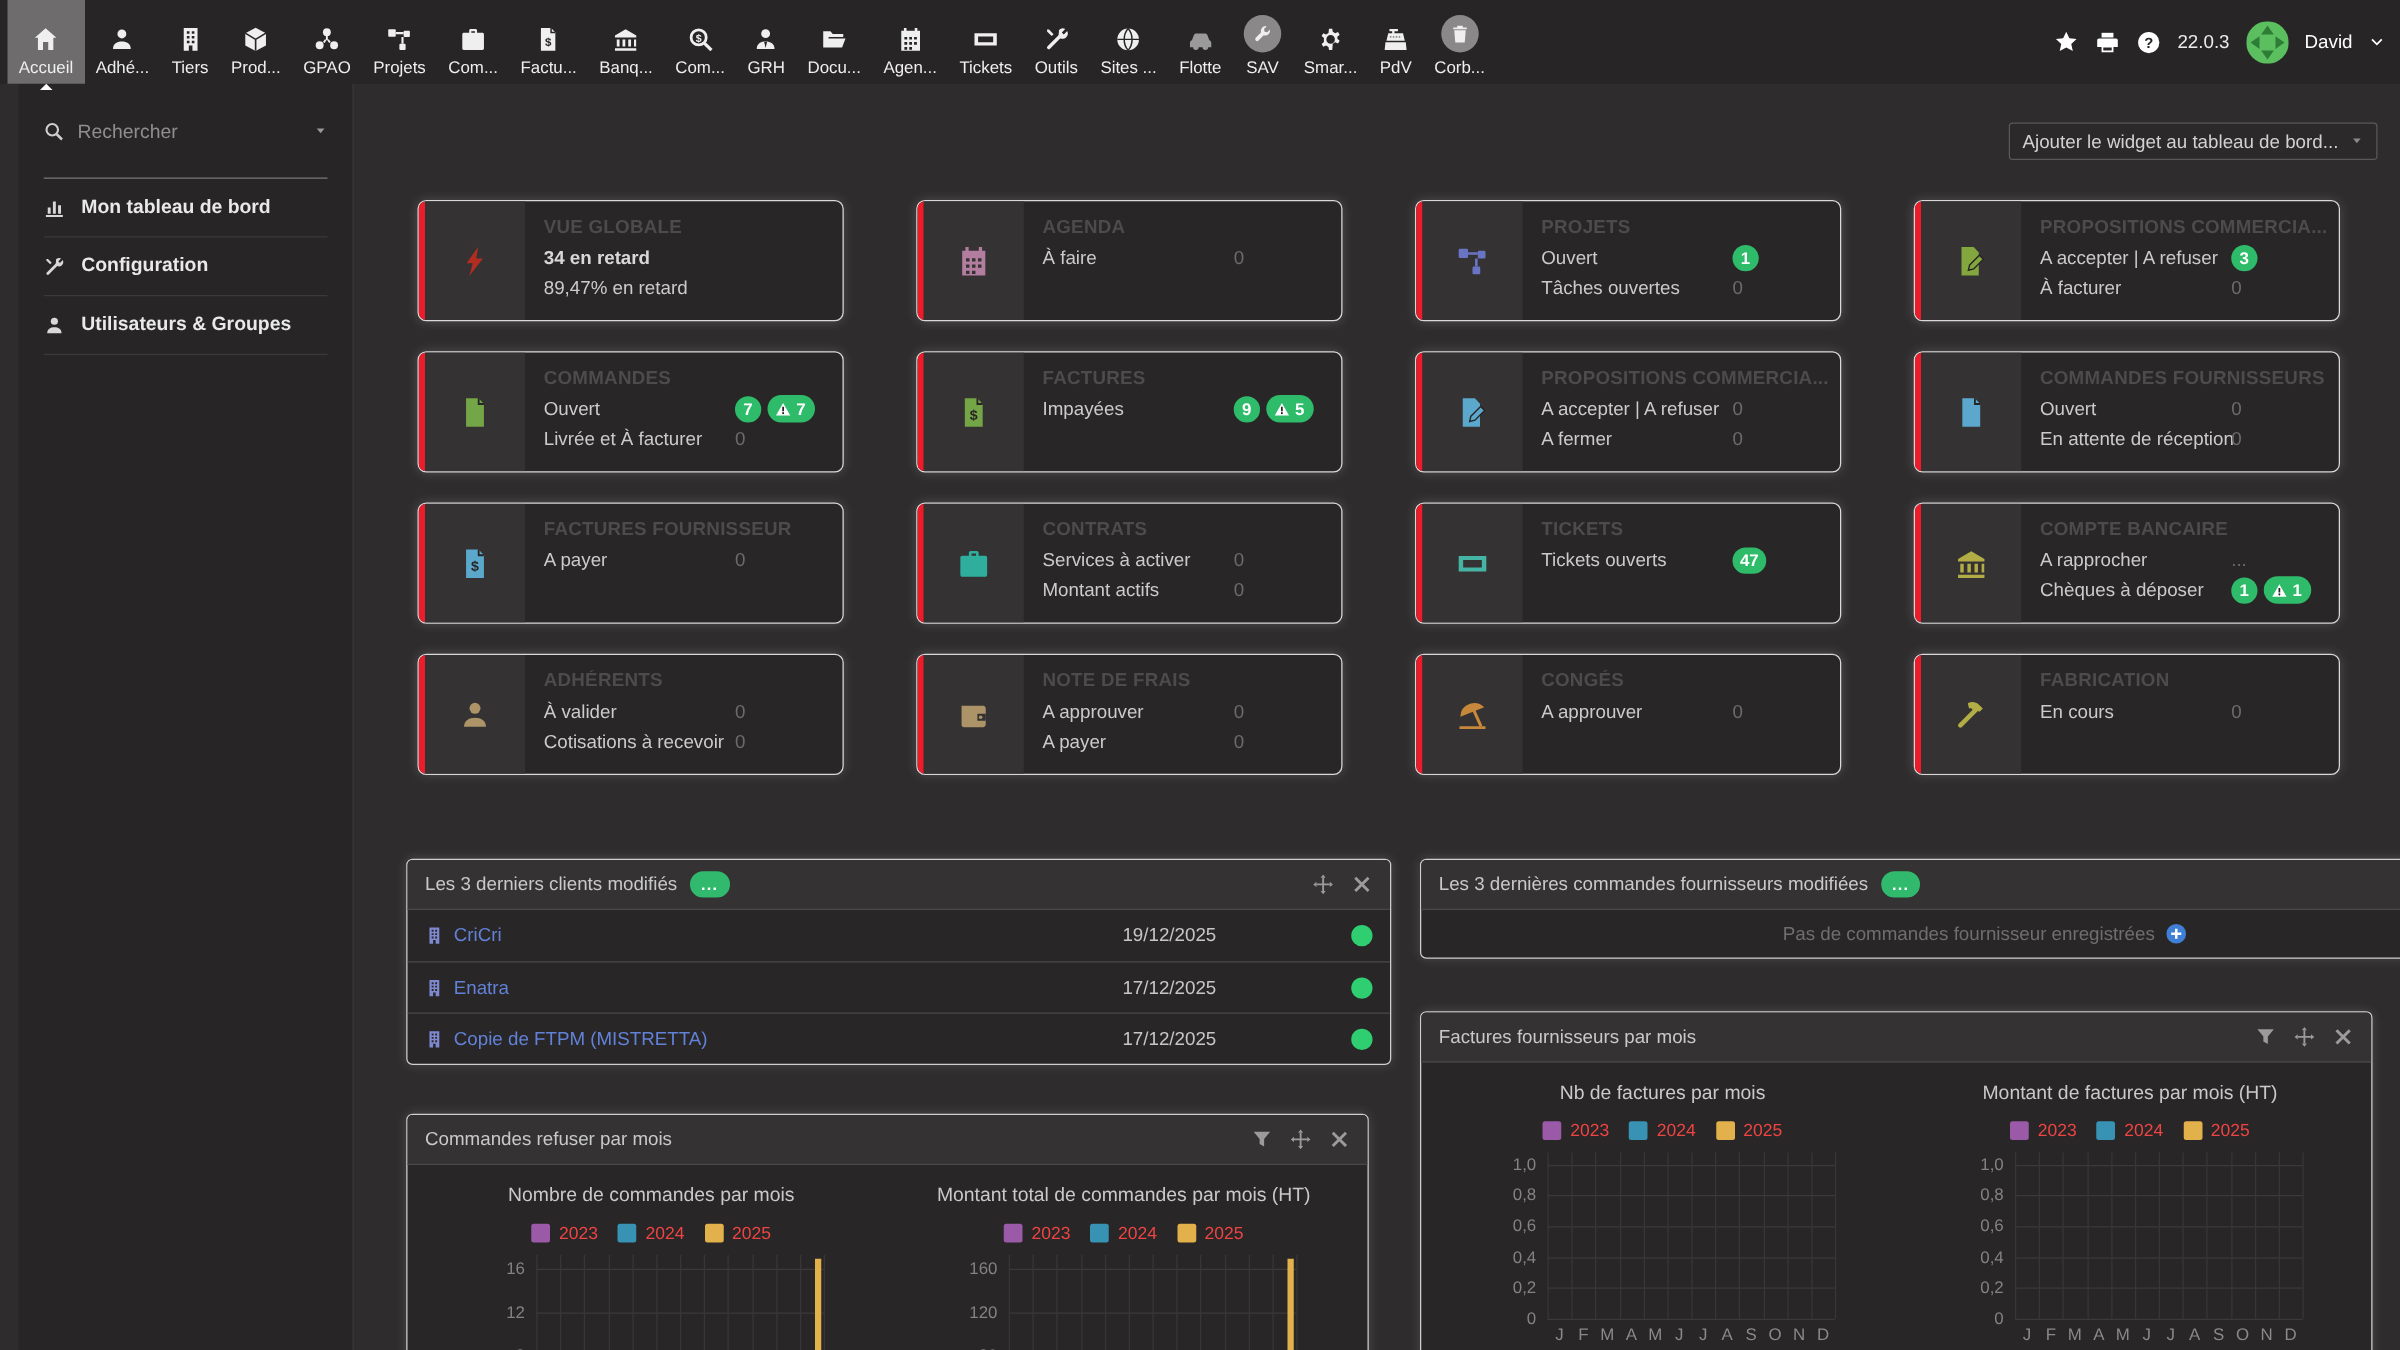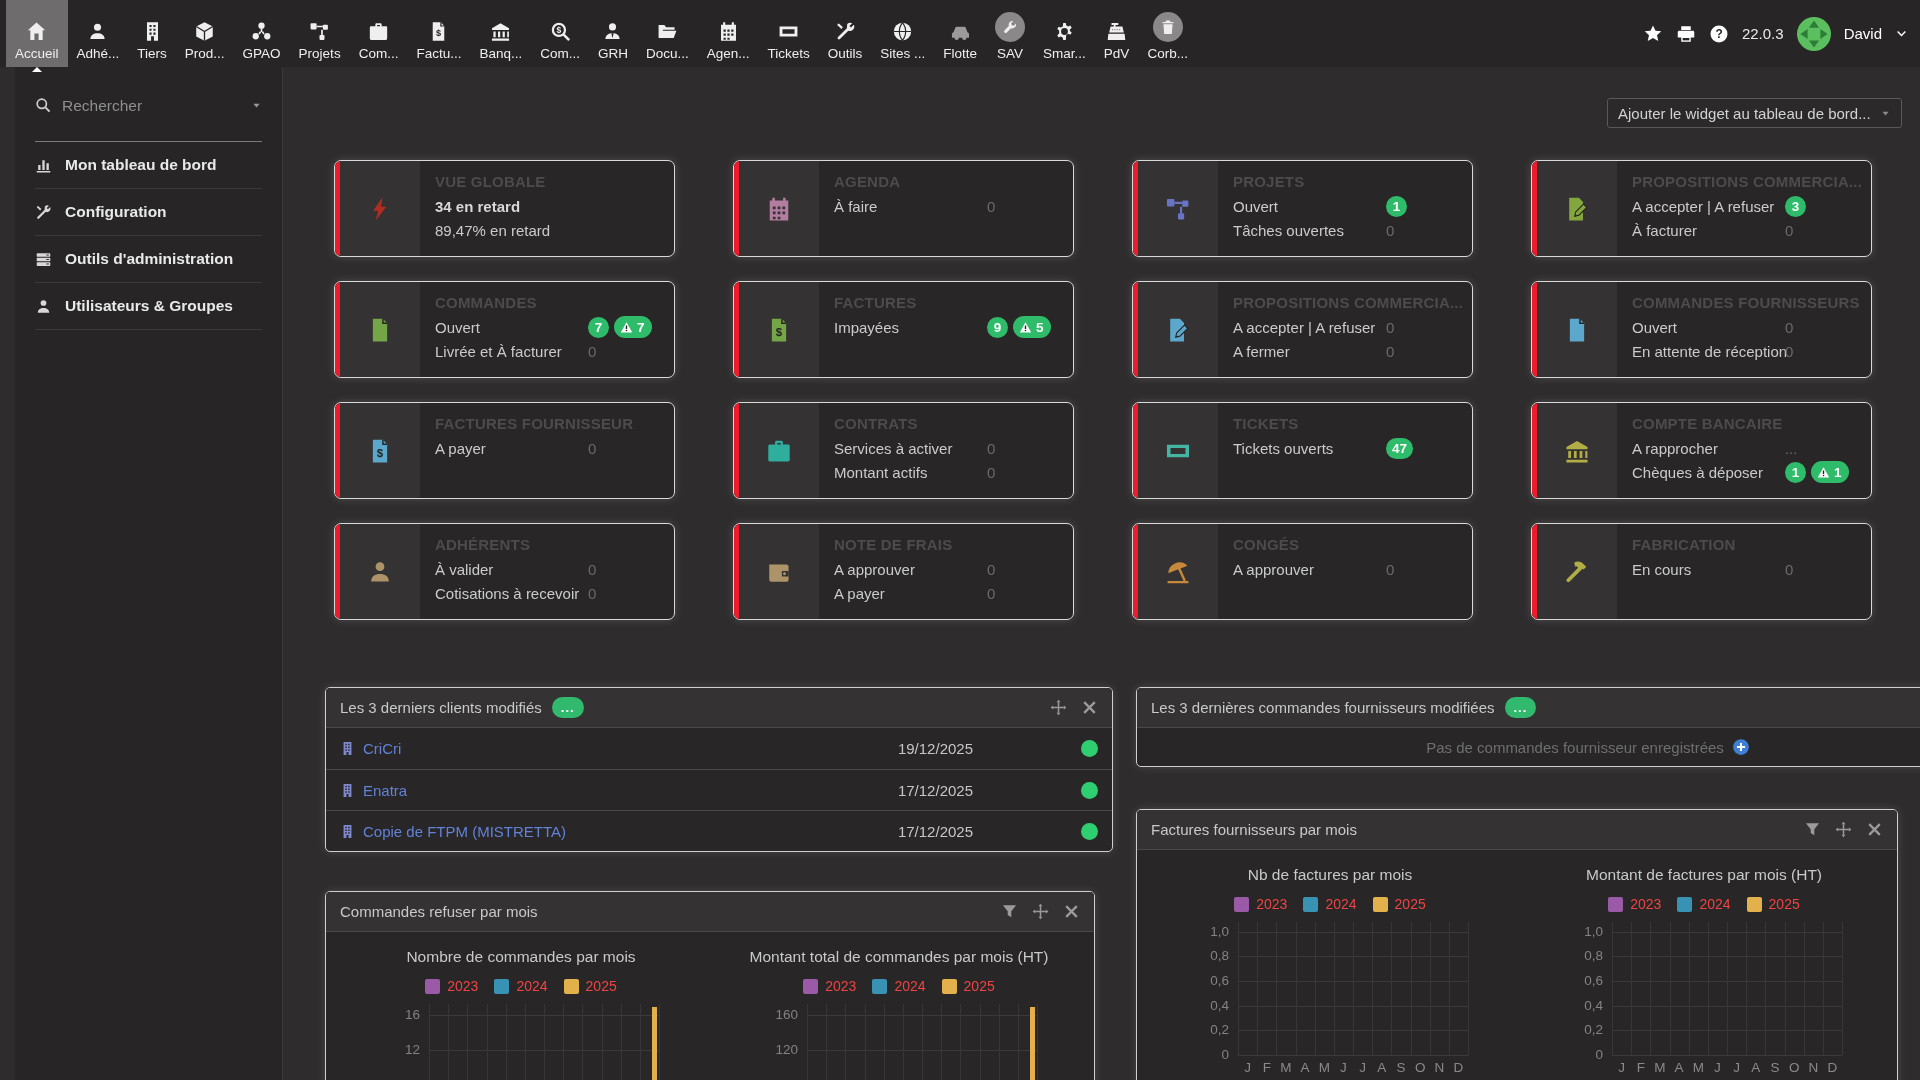--- a/index.html
+++ b/index.html
@@ -367,31 +367,20 @@
               <path d="M2.3 12.2 9.6 4.9l1.5 1.5-7.3 7.3a1.06 1.06 0 1 1-1.5-1.5z"></path>
               <path d="M9.3 2.3a3.3 3.3 0 0 1 3.8-.6L11 3.8l1.2 1.2 2.1-2.1a3.3 3.3 0 0 1-.6 3.8c-1 1-2.4 1.2-3.5.7L9 6.2z"></path>
               <path d="M3.2 2 6 4.8 4.8 6 2 3.2 2 2z"></path>
             </svg>
           </span>
           <span>Configuration</span>
         </div>
         <div class="side-item">
           <span>
             <svg viewBox="0 0 16 16" fill="currentColor" style="width:17px;height:17px;display:block">
-              <rect x="1.6" y="2" width="12.8" height="3.4" rx=".8"></rect>
-              <rect x="1.6" y="6.3" width="12.8" height="3.4" rx=".8"></rect>
-              <rect x="1.6" y="10.6" width="12.8" height="3.4" rx=".8"></rect>
-              <path d="M10.8 3.7h2.2M10.8 8h2.2M10.8 12.3h2.2" stroke="#272525" stroke-width="1" fill="none"></path>
-            </svg>
-          </span>
-          <span>Outils d'administration</span>
-        </div>
-        <div class="side-item">
-          <span>
-            <svg viewBox="0 0 16 16" fill="currentColor" style="width:17px;height:17px;display:block">
               <circle cx="8" cy="4.7" r="2.7"></circle>
               <path d="M2.6 13.8c0-3.1 2.4-4.5 5.4-4.5s5.4 1.4 5.4 4.5z"></path>
             </svg>
           </span>
           <span>Utilisateurs &amp; Groupes</span>
         </div>
       </nav>
   </aside>
 
   <main>

